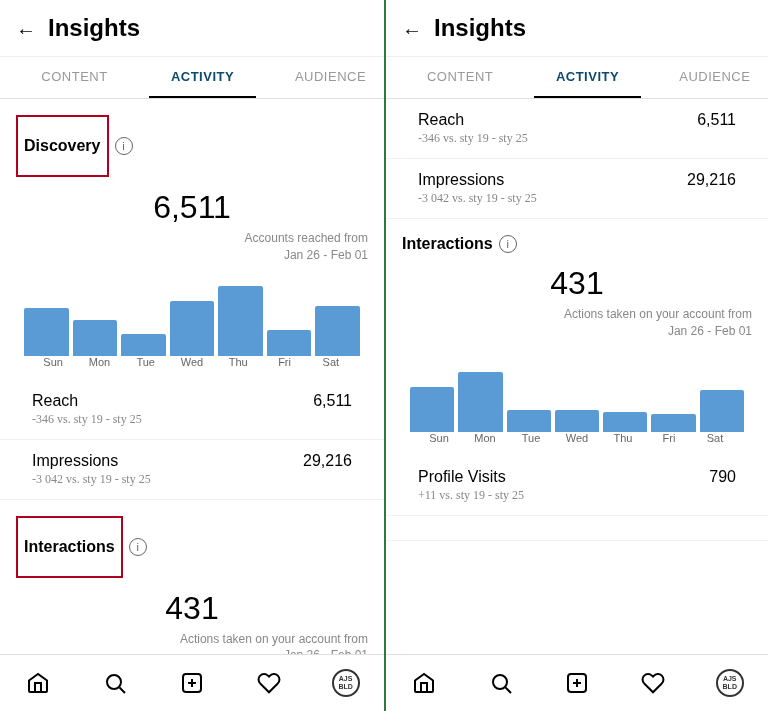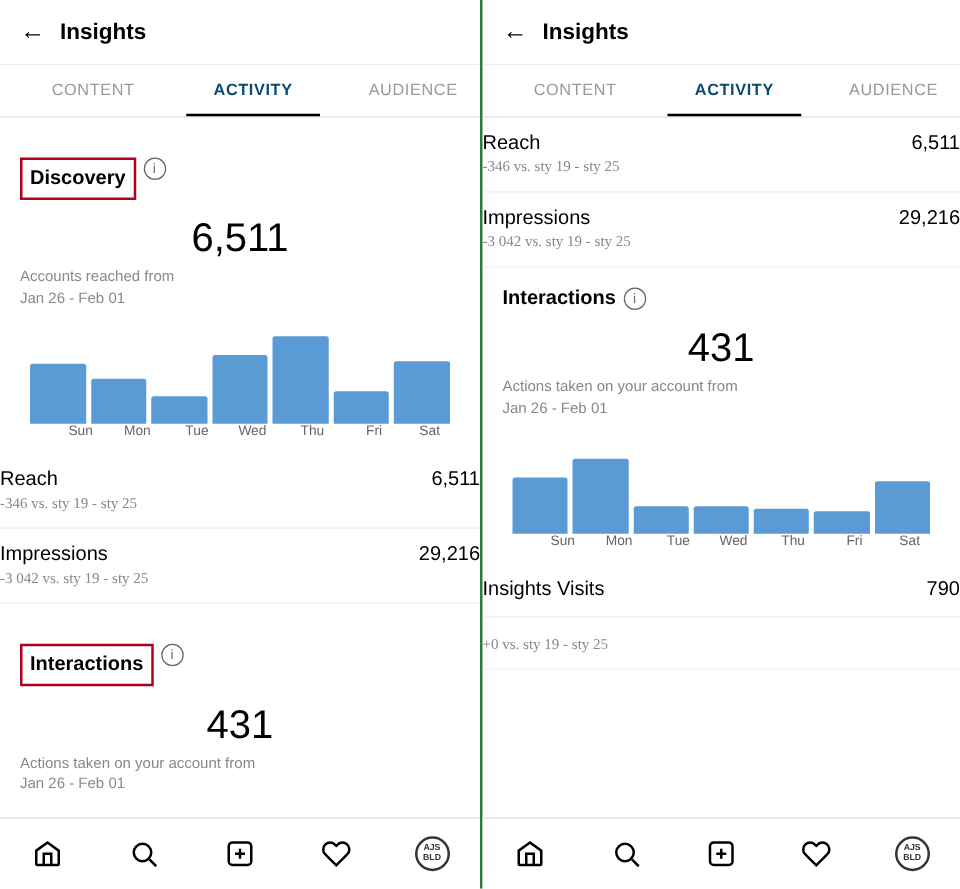--- a/index.html
+++ b/index.html
@@ -33,21 +33,21 @@
     }
 
     .back-arrow {
       font-size: 20px;
       margin-right: 12px;
       cursor: pointer;
       color: #000;
     }
 
     .header-title {
-      font-size: 18px;
+      font-size: 24px;
       font-weight: 600;
       color: #000;
     }
 
     .tabs {
       display: flex;
       border-bottom: 1px solid #e0e0e0;
     }
 
     .tab {
@@ -86,23 +86,22 @@
     }
 
     .section-title-text {
       font-size: 16px;
       font-weight: 700;
       color: #000;
     }
 
     .section-title-text.boxed {
       border: 2px solid #b00020;
-      padding: 6px 6px;
-      color: #000;
-      margin-top: 16px;
+      padding: 20px 6px;
+      color: #000;
     }
 
     .info-icon {
       width: 18px;
       height: 18px;
       border-radius: 50%;
       border: 1.5px solid #666;
       display: flex;
       align-items: center;
       justify-content: center;
@@ -113,21 +112,21 @@
 
     .big-number {
       text-align: center;
       font-size: 32px;
       font-weight: 300;
       color: #000;
       margin-bottom: 4px;
     }
 
     .sub-text {
-      text-align: left;
+      text-align: right;
       font-size: 12px;
       color: #888;
       line-height: 1.4;
       margin-bottom: 12px;
     }
 
     .chart-container {
       padding: 0 8px;
       margin-bottom: 8px;
     }
@@ -156,27 +155,27 @@
 
     .bar-labels {
       display: flex;
       gap: 4px;
       padding: 0 8px;
       margin-bottom: 12px;
     }
 
     .bar-label {
       flex: 1;
-      text-align: right;
+      text-align: center;
       font-size: 11px;
       color: #666;
     }
 
     .stat-row {
-      padding: 12px 0;
+      padding: 12px 32px;
       border-bottom: 1px solid #f0f0f0;
     }
 
     .stat-row-top {
       display: flex;
       justify-content: space-between;
       align-items: center;
     }
 
     .stat-name {
@@ -432,27 +431,27 @@
             <div class="bar-label">Wed</div>
             <div class="bar-label">Thu</div>
             <div class="bar-label">Fri</div>
             <div class="bar-label">Sat</div>
           </div>
       </div>
     </div>
 
     <div class="stat-row">
       <div class="stat-row-top">
-        <span class="stat-name">Insights Visits</span>
+        <span class="stat-name">Profile Visits</span>
         <span class="stat-value">790</span>
       </div>
-    </div>
-
-    <div class="stat-row">
-      <div class="stat-sub">+0 vs. sty 19 - sty 25</div>
+      <div class="stat-sub">+11 vs. sty 19 - sty 25</div>
+    </div>
+
+    <div class="stat-row">
     </div>
   </div>
 
   <div class="bottom-nav">
     <div class="nav-icon">
       <svg viewBox="0 0 24 24" fill="none" stroke="currentColor" stroke-width="2">
           <path d="M3 9.5L12 3l9 6.5V20a1 1 0 01-1 1H4a1 1 0 01-1-1V9.5z"></path>
           <path d="M9 21V12h6v9"></path>
         </svg>
     </div>

